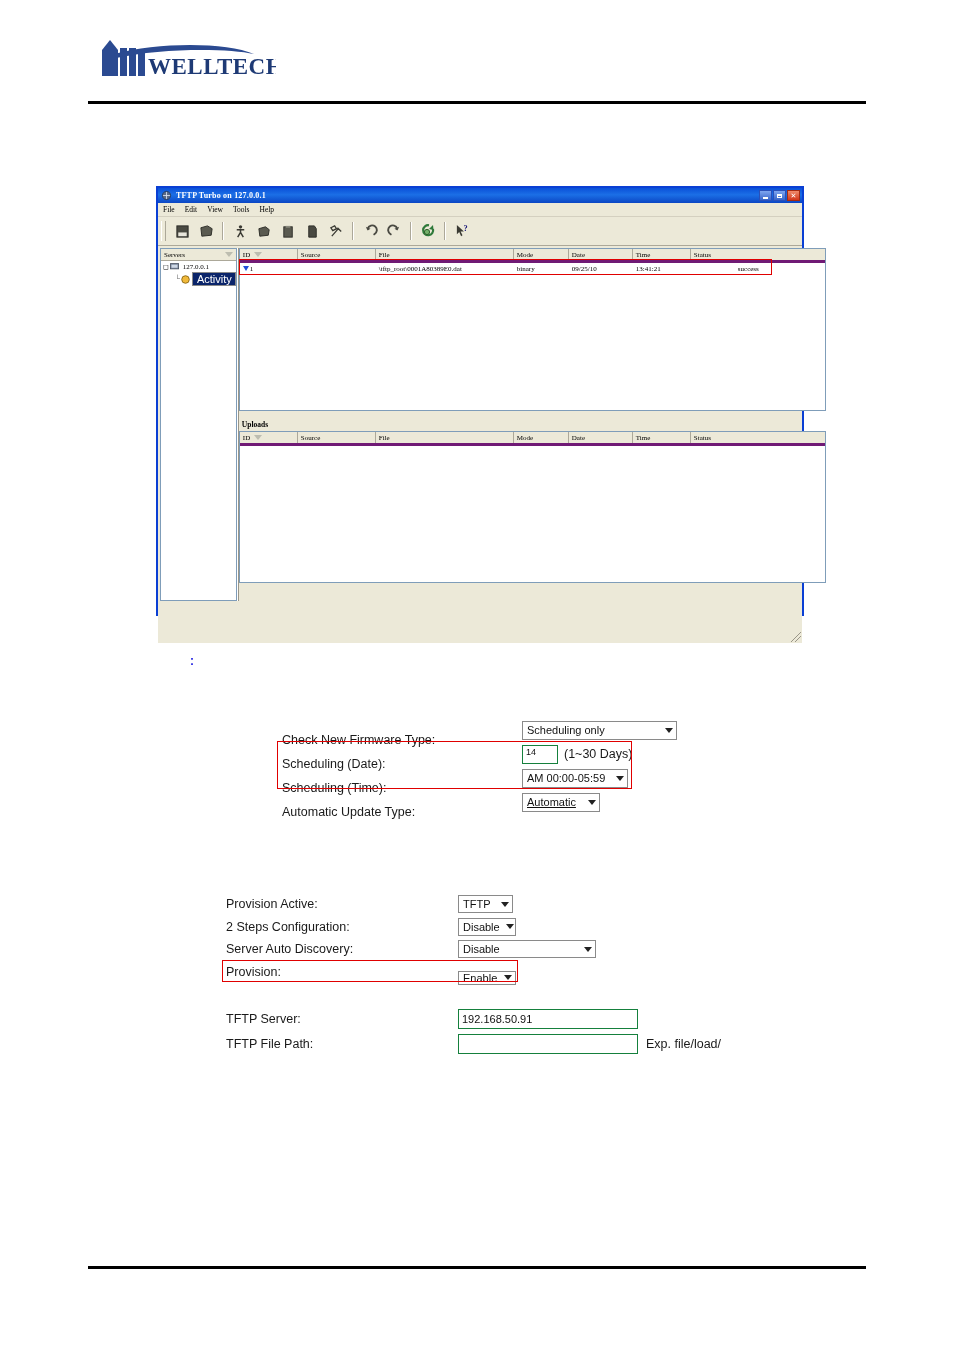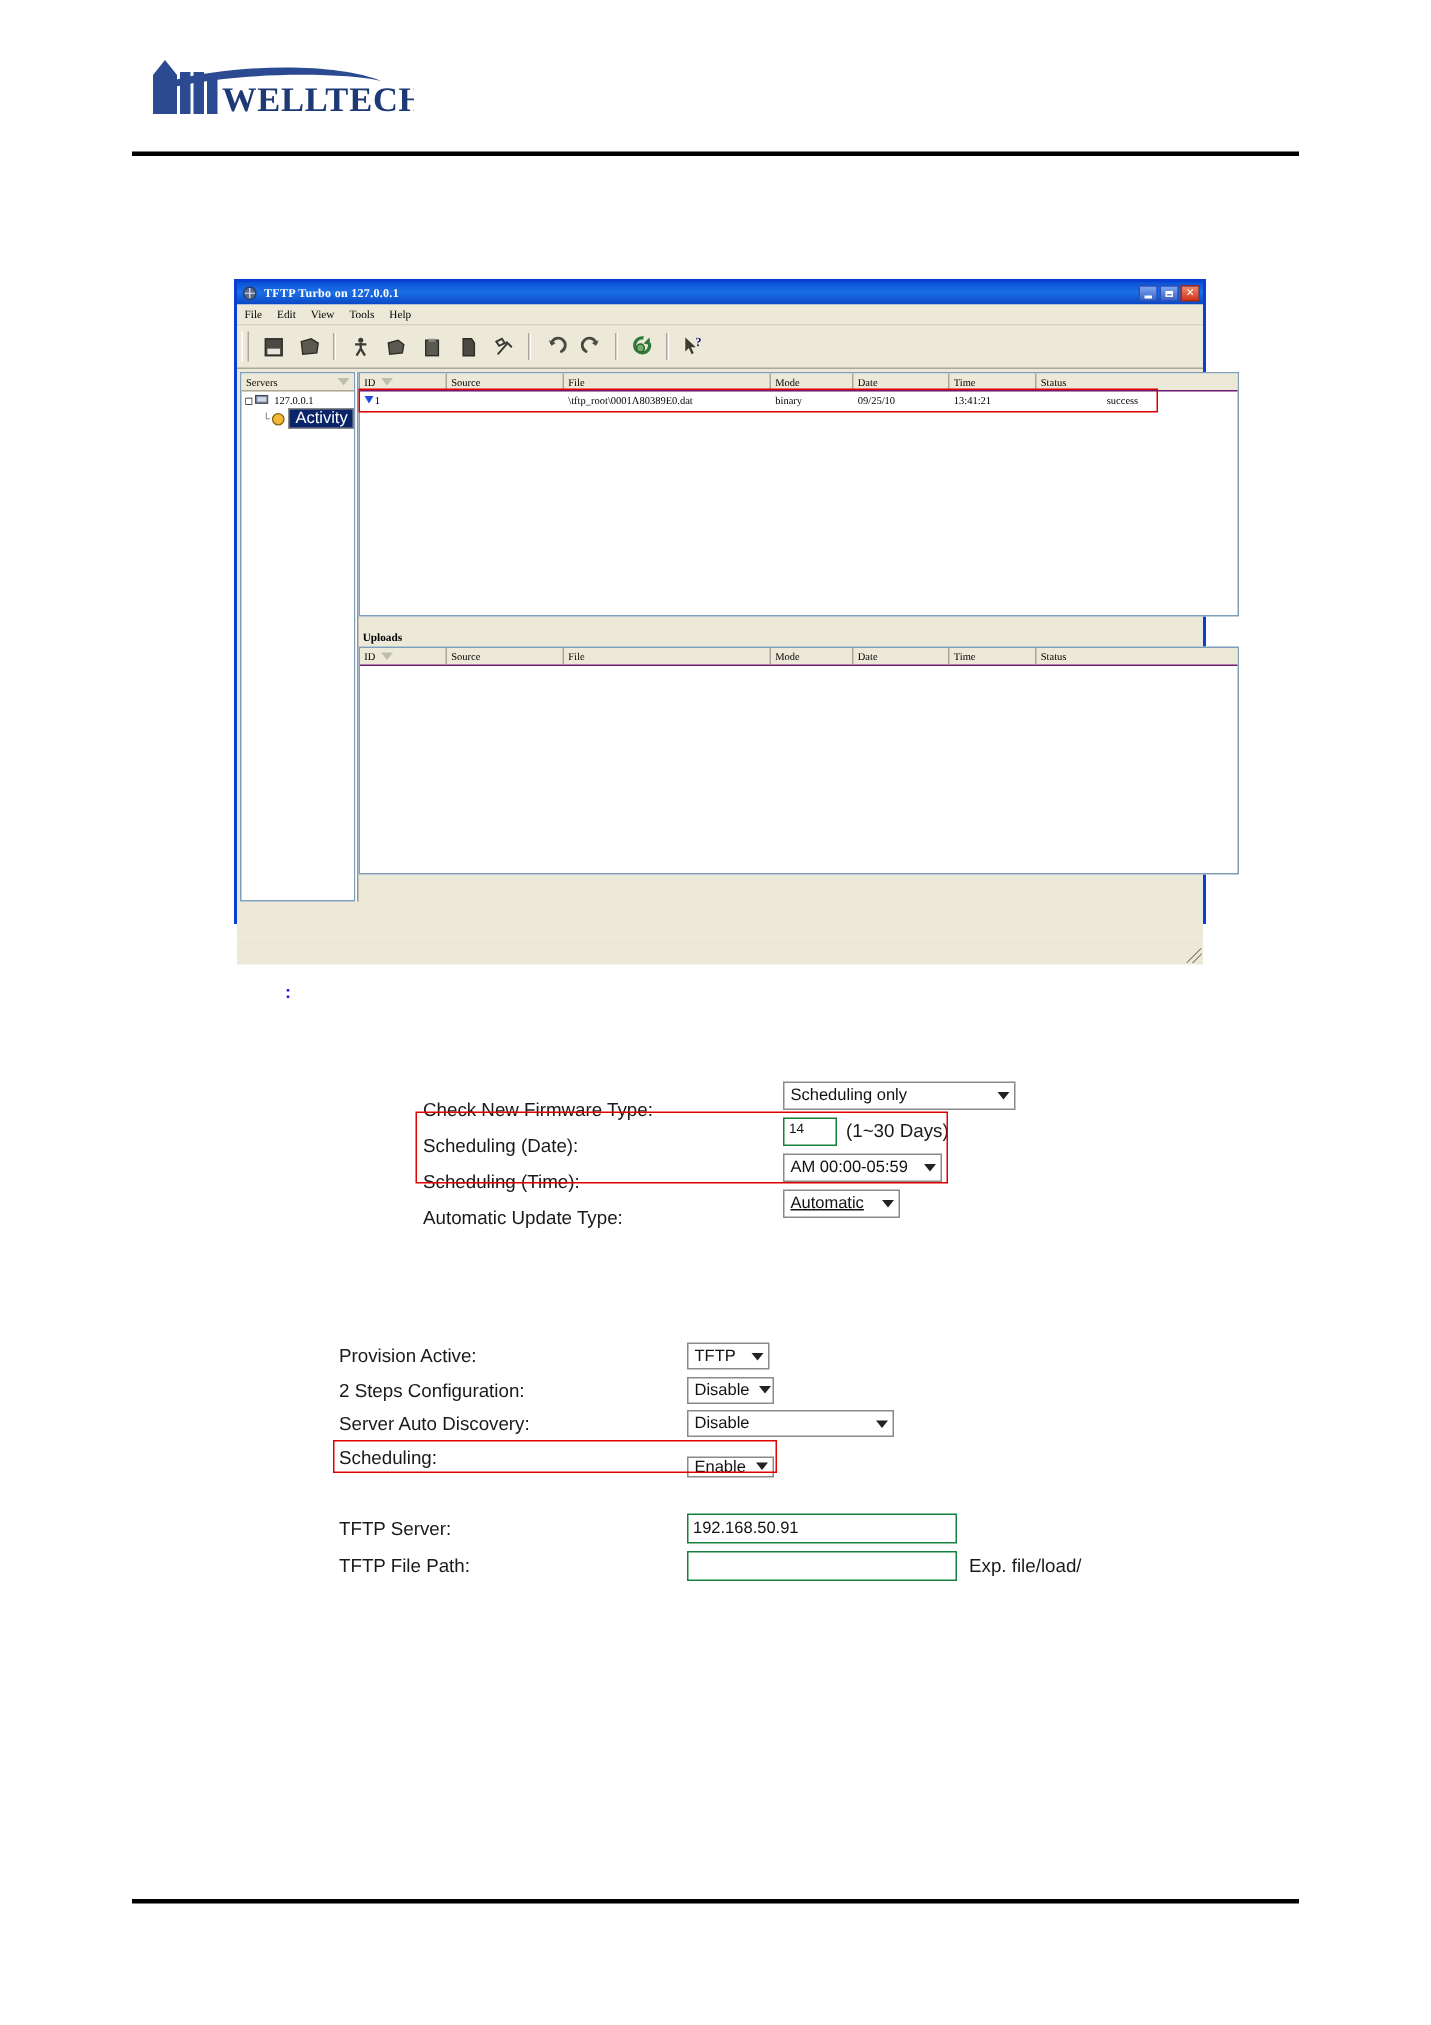--- a/index.html
+++ b/index.html
@@ -101,21 +101,21 @@
   .tree-label.sel{background:#0a246a;color:#fff;}
   .splitter{width:4px;background:#ece9d8;border-left:1px solid #fff;border-right:1px solid #9a9688;height:353px;}
 
   .lists{flex:1;display:flex;flex-direction:column;}
   .list-sec{display:flex;flex-direction:column;}
   .list-title{font-size:7.5px;font-weight:bold;color:#000;padding:1px 0 2px 3px;}
   .grid{
     background:#ffffff;border:1px solid #7f9db9;box-sizing:border-box;
     display:flex;flex-direction:column;
   }
-  .grid-header{display:flex;height:11px;background:#ece9d8;border-bottom:1px solid #701a75;}
+  .grid-header{display:flex;height:11px;background:#ece9d8;border-bottom:3px solid #701a75;}
   .gh{
     font-size:7px;color:#000;padding-left:3px;
     border-right:1px solid #aca899;
     display:flex;align-items:center;gap:4px;
     box-sizing:border-box;overflow:hidden;white-space:nowrap;
   }
   .sort-tri{width:0;height:0;border-left:4px solid transparent;border-right:4px solid transparent;border-top:5px solid #bdbdb0;}
   .grid-rows{flex:1;position:relative;}
   .grid-row{display:flex;height:11px;align-items:center;}
   .gc{font-size:7px;color:#000;padding-left:3px;box-sizing:border-box;white-space:nowrap;overflow:hidden;}
@@ -448,21 +448,21 @@
 
   <div class="frow">
     <div class="flabel">Server Auto Discovery:</div>
     <div class="sel" style="width:138px;height:18px;">
       <span>Disable</span>
       <span class="chev"></span>
     </div>
   </div>
 
   <div class="frow">
-    <div class="flabel">Scheduling:</div>
+    <div class="flabel">Provision:</div>
     <div class="sel" style="width:58px;height:14px;margin-top:12px;">
       <span>Enable</span>
       <span class="chev"></span>
     </div>
   </div>
 </div>
 
 <div class="form-block" id="tftp-block">
   <div class="frow">
     <div class="flabel">TFTP Server:</div>

